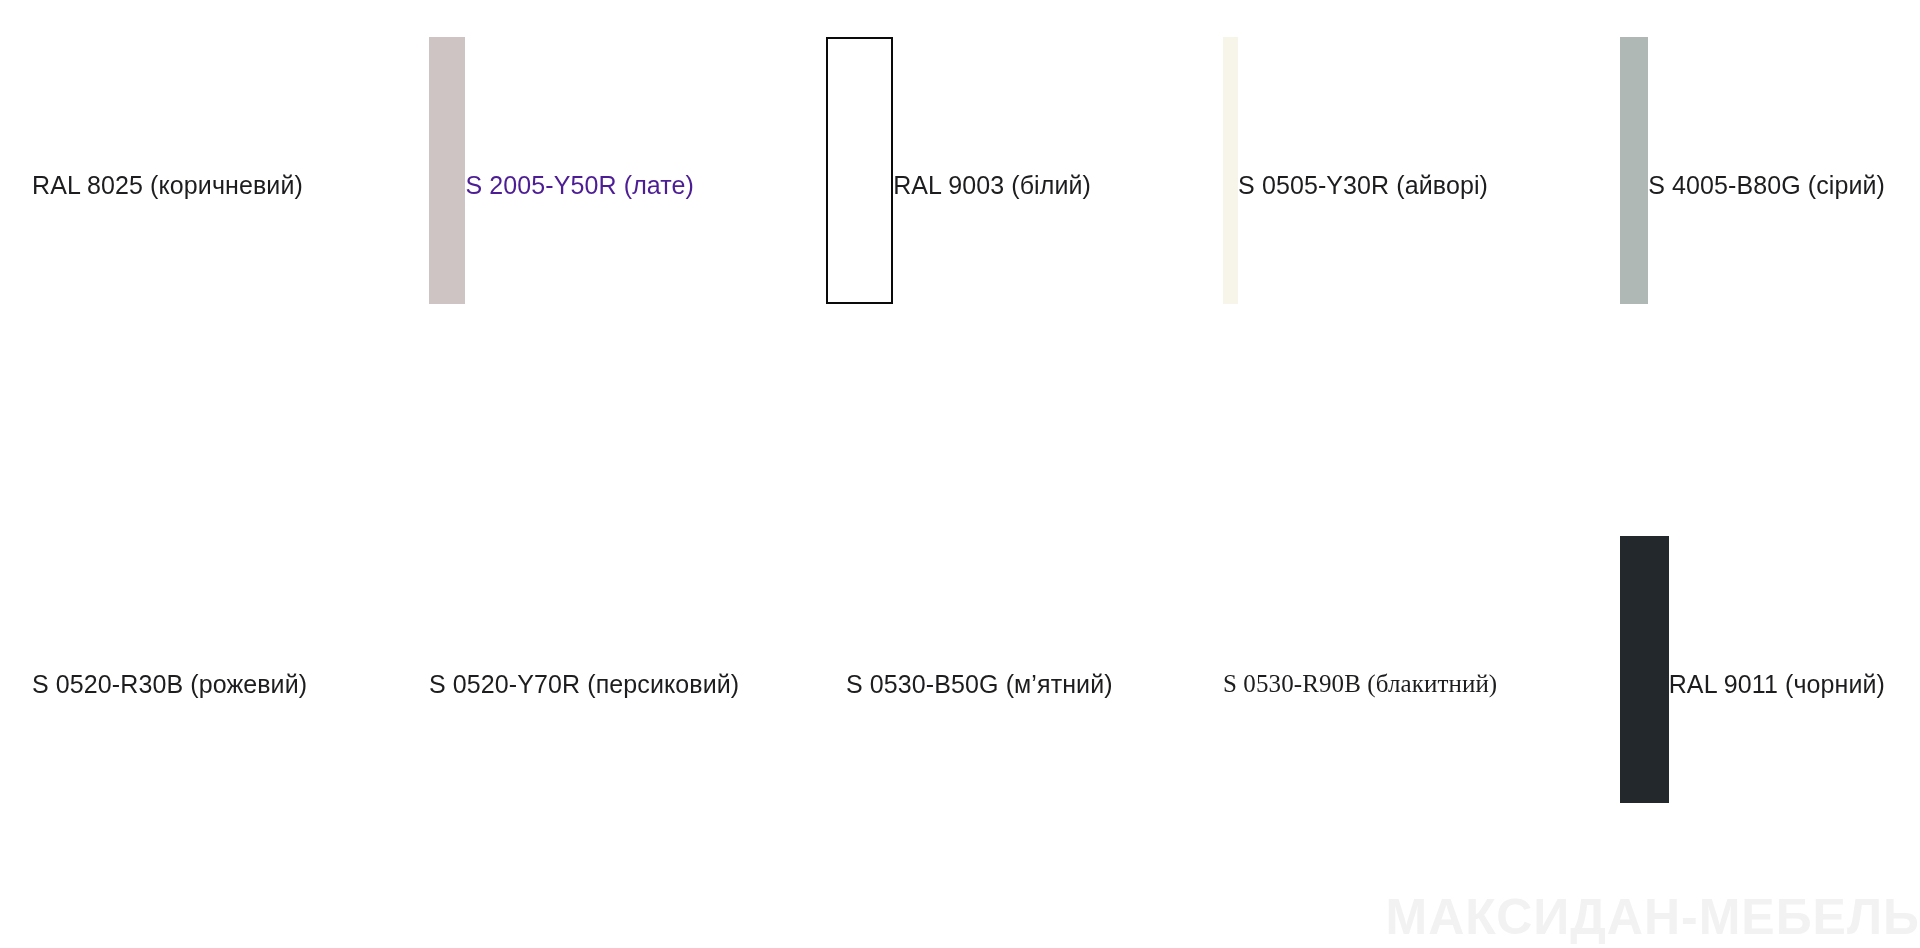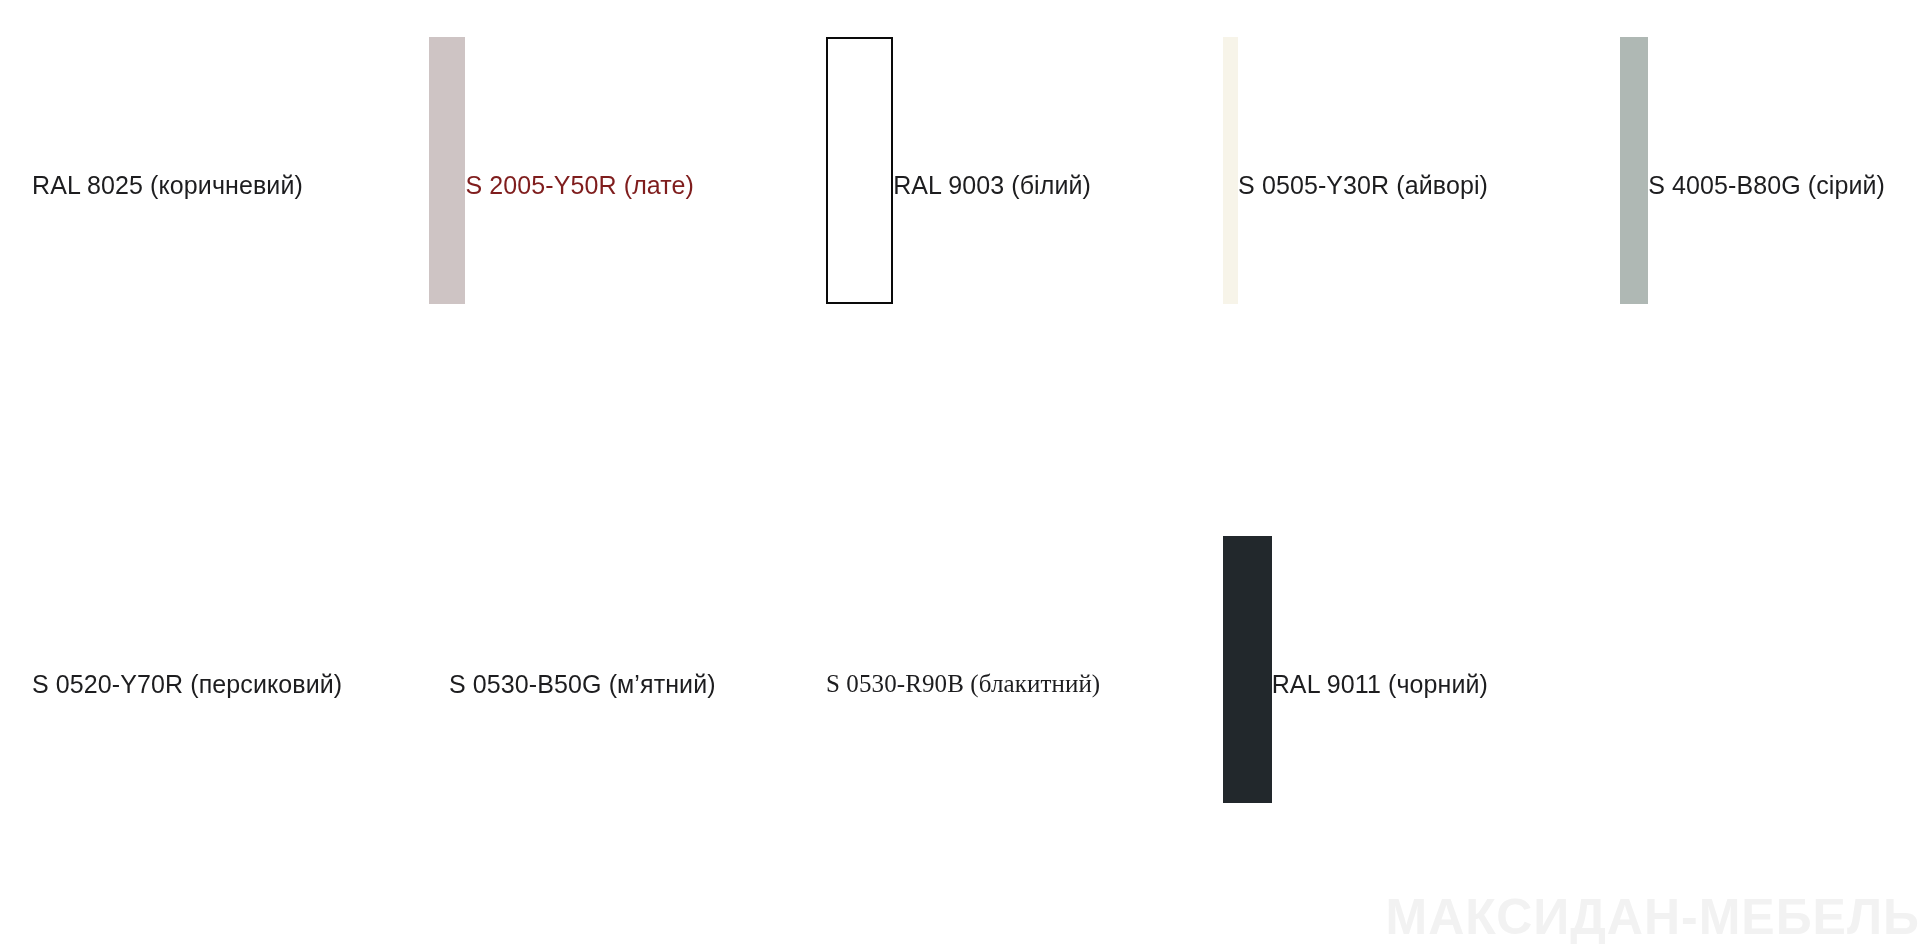--- a/index.html
+++ b/index.html
@@ -90,38 +90,42 @@
 
   <div class="swatch-grid">
 
     <div class="swatch-cell">
       <div class="swatch-chip" style="background-color: rgb(131, 107, 92);"></div>
       <div class="swatch-label" style="color: rgb(29, 29, 31);">RAL 8025 (коричневий)</div>
     </div>
 
     <div class="swatch-cell">
       <div class="swatch-chip" style="background-color: rgb(206, 196, 196);"></div>
-      <div class="swatch-label" style="color: #7f1d1d;">S 2005-Y50R (лате)</div>
+      <div class="swatch-label" style="color: #4c1d95;">S 2005-Y50R (лате)</div>
     </div>
 
     <div class="swatch-cell">
       <div class="swatch-chip bordered" style="background-color: rgb(255, 255, 255);"></div>
       <div class="swatch-label" style="color: rgb(29, 29, 31);">RAL 9003 (білий)</div>
     </div>
 
     <div class="swatch-cell">
       <div class="swatch-chip" style="background-color: rgb(247, 244, 233);"></div>
       <div class="swatch-label" style="color: rgb(29, 29, 31);">S 0505-Y30R (айворі)</div>
     </div>
 
     <div class="swatch-cell">
       <div class="swatch-chip" style="background-color: rgb(175, 184, 180);"></div>
       <div class="swatch-label" style="color: rgb(29, 29, 31);">S 4005-B80G (сірий)</div>
     </div>
 
+    <div class="swatch-cell swatch-row-2">
+      <div class="swatch-chip" style="background-color: rgb(251, 223, 232);"></div>
+      <div class="swatch-label" style="color: rgb(29, 29, 31);">S 0520-R30B (рожевий)</div>
+    </div>
 
     <div class="swatch-cell swatch-row-2">
       <div class="swatch-chip" style="background-color: rgb(252, 224, 203);"></div>
       <div class="swatch-label" style="color: rgb(29, 29, 31);">S 0520-Y70R (персиковий)</div>
     </div>
 
     <div class="swatch-cell swatch-row-2">
       <div class="swatch-chip" style="background-color: rgb(198, 229, 220);"></div>
       <div class="swatch-label" style="color: rgb(29, 29, 31); margin-left: 20px;">S 0530-B50G (м’ятний)</div>
     </div>

